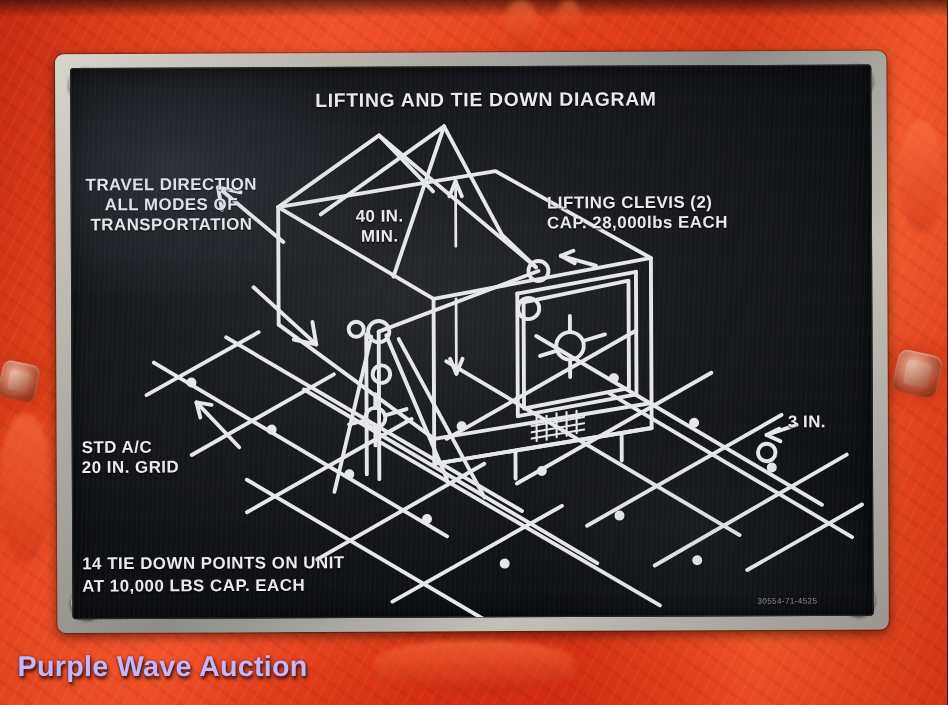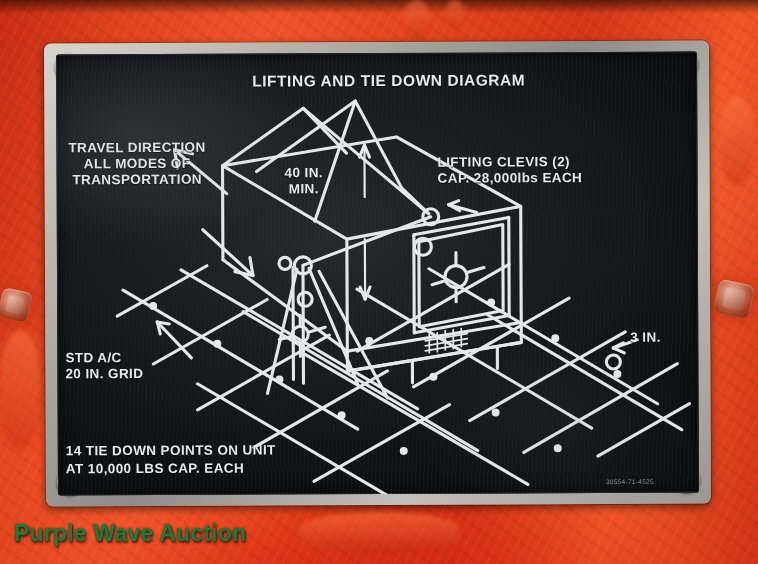--- a/index.html
+++ b/index.html
@@ -69,21 +69,21 @@
     white-space:pre;}
   #title{font-size:15.5px;letter-spacing:.55px;}
   .blk{font-size:13.5px;}
   #part-no{font-size:6.5px;font-weight:normal;color:#8f9095;letter-spacing:.3px;
            text-shadow:none;}
 
   svg.diagram{position:absolute;left:0;top:0;width:641px;height:441px;}
 
   
   #watermark{position:absolute;left:14px;top:520px;
-    font-size:23px;font-weight:bold;color:#15803d;letter-spacing:.2px;
+    font-size:23px;font-weight:bold;color:#c4b5fd;letter-spacing:.2px;
     text-shadow:1px 2px 3px rgba(0,0,0,.75), 0 0 2px rgba(0,0,0,.5);}
 
   
   .top-shade{position:absolute;left:0;top:0;width:758px;height:14px;
     background:linear-gradient(180deg, rgba(0,0,0,.55), rgba(0,0,0,0));}
 </style>
 </head>
 <body>
 
 <div id="scene">

